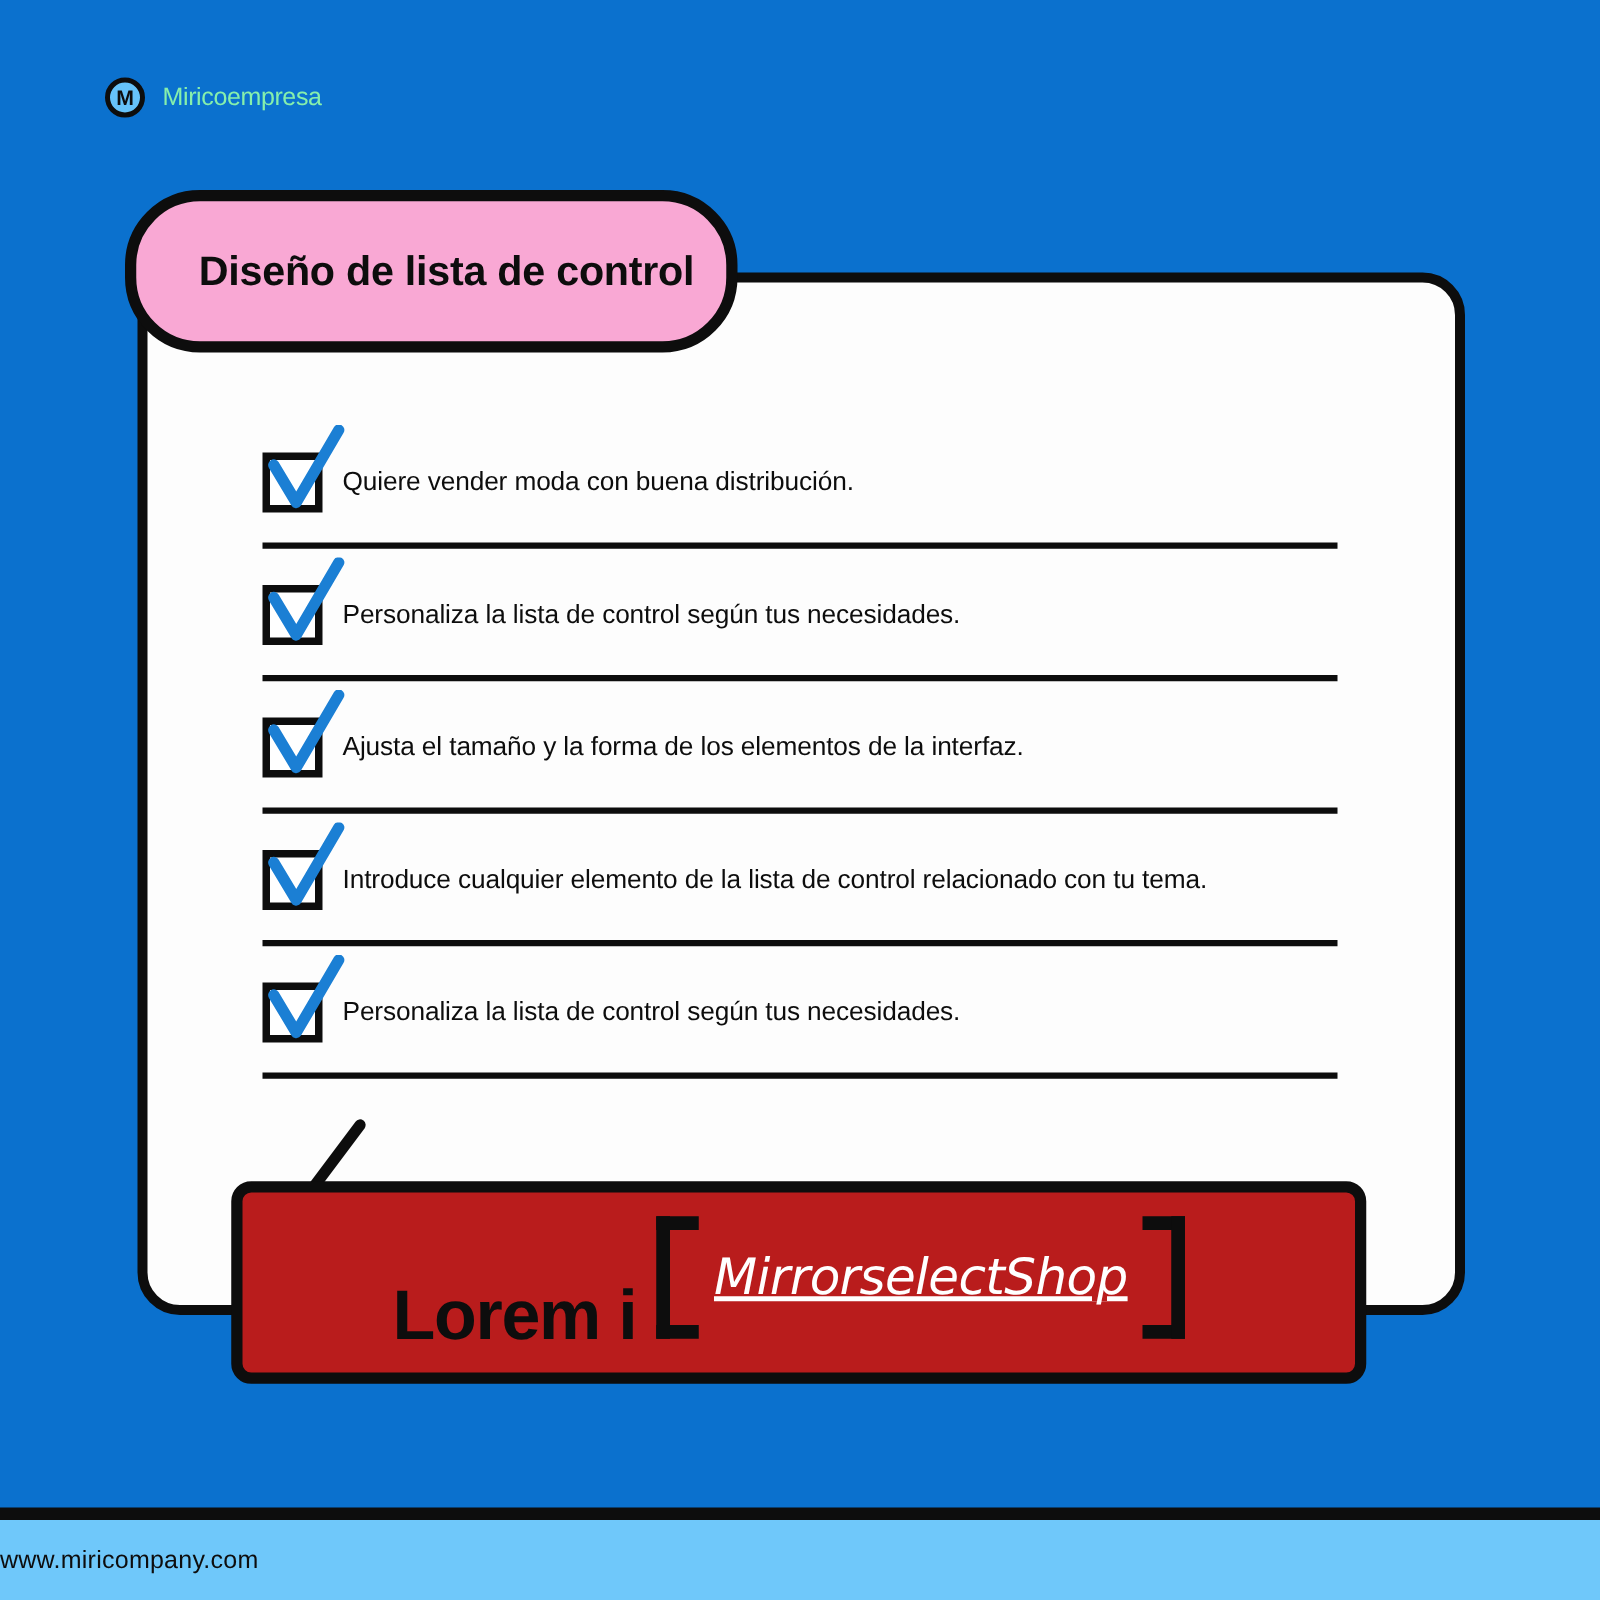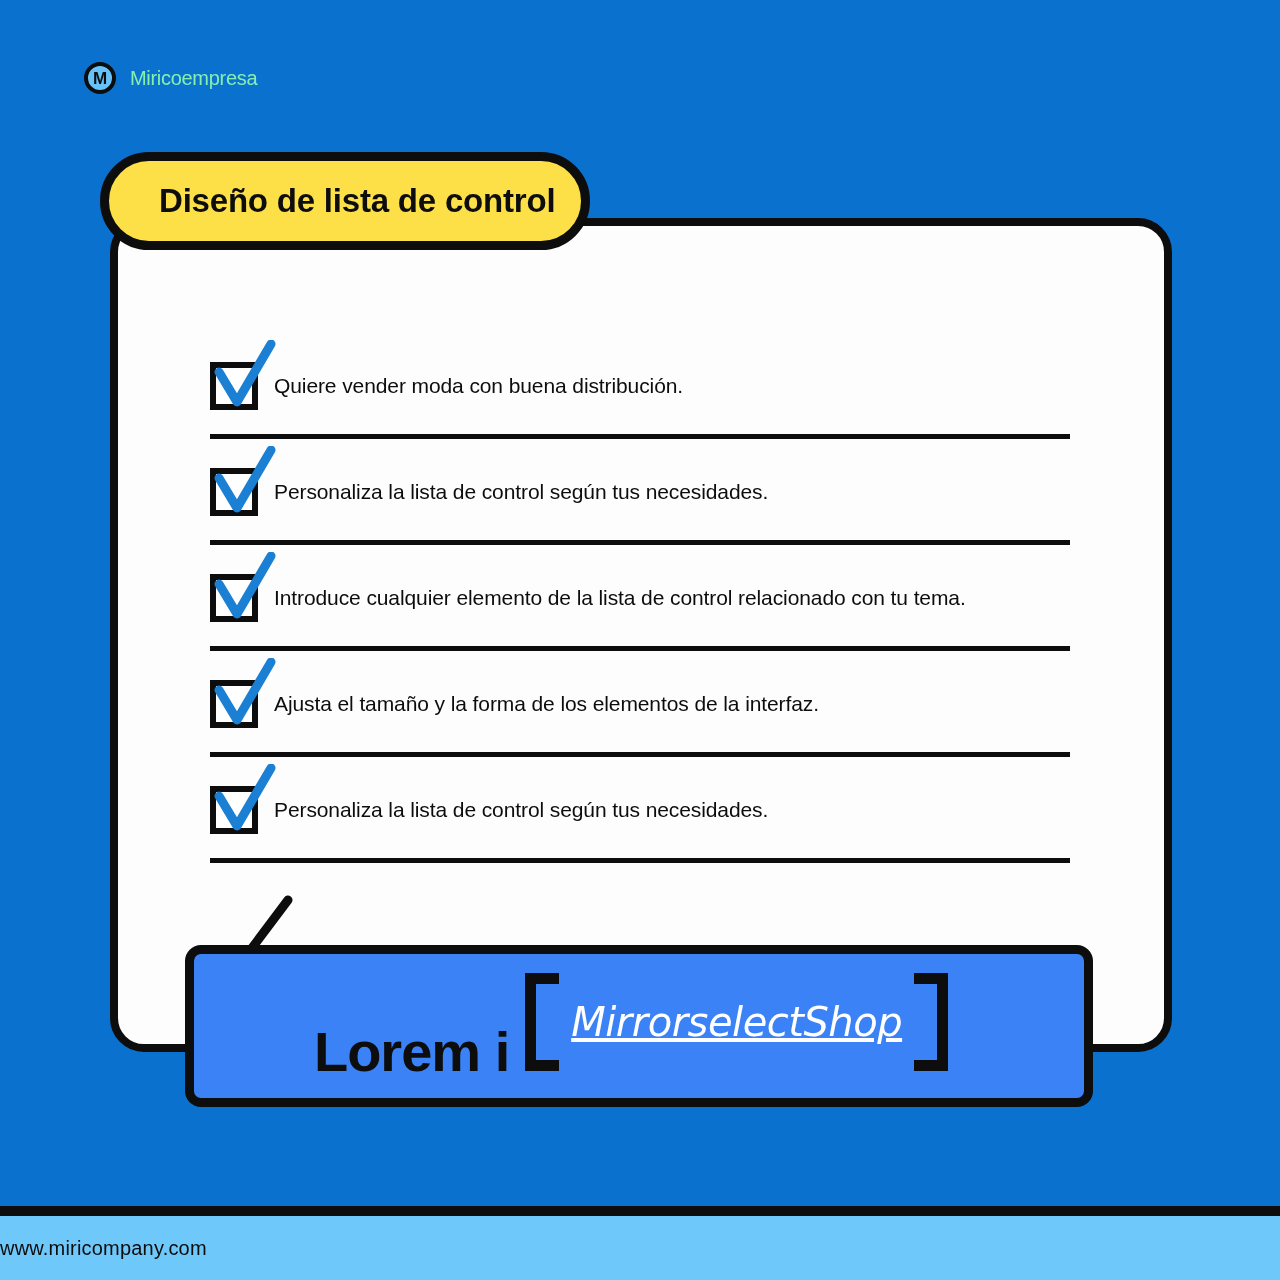--- a/index.html
+++ b/index.html
@@ -35,22 +35,22 @@
     width:1062px; height:834px;
     background:#FDFDFD;
     border:8px solid #0D0D0D;
     border-radius:34px;
     box-sizing:border-box;
   }
 
   
   .title-pill {
     position:absolute; left:100px; top:152px;
-    width:490px; height:98px;
-    background:#fde047;
+    width:490px; height:130px;
+    background:#f9a8d4;
     border:9px solid #0D0D0D;
     border-radius:60px;
     box-sizing:border-box;
     display:flex; align-items:center;
     z-index:4;
   }
   .title-pill .title-text {
     padding-left:50px;
     font-size:33px; font-weight:bold; color:#0D0D0D;
     letter-spacing:-0.2px; white-space:nowrap;
@@ -97,21 +97,21 @@
 
   
   .banner-tail {
     position:absolute; left:240px; top:890px;
     width:60px; height:70px;
     z-index:5;
   }
   .banner {
     position:absolute; left:185px; top:945px;
     width:908px; height:162px;
-    background:#3b82f6;
+    background:#b91c1c;
     border:9px solid #0D0D0D;
     border-radius:16px;
     box-sizing:border-box;
     display:flex; align-items:center; justify-content:center;
     z-index:6;
   }
   .banner-text {
     font-size:56px; font-weight:bold; color:#0D0D0D;
     letter-spacing:-1px; line-height:1;
   }
@@ -196,32 +196,32 @@
     <div class="divider"></div>
   </div>
 
   <div class="check-row">
     <div class="check-box-wrap">
       <div class="check-box"></div>
       <svg class="check-mark" viewBox="0 0 72 74">
         <path d="M12 32 L30 62 L64 4" fill="none" stroke="#1B7FD4" stroke-width="9" stroke-linecap="round" stroke-linejoin="round"></path>
       </svg>
     </div>
+    <div class="check-label">Ajusta el tamaño y la forma de los elementos de la interfaz.</div>
+    <div class="divider"></div>
+  </div>
+
+  <div class="check-row">
+    <div class="check-box-wrap">
+      <div class="check-box"></div>
+      <svg class="check-mark" viewBox="0 0 72 74">
+        <path d="M12 32 L30 62 L64 4" fill="none" stroke="#1B7FD4" stroke-width="9" stroke-linecap="round" stroke-linejoin="round"></path>
+      </svg>
+    </div>
     <div class="check-label">Introduce cualquier elemento de la lista de control relacionado con tu tema.</div>
-    <div class="divider"></div>
-  </div>
-
-  <div class="check-row">
-    <div class="check-box-wrap">
-      <div class="check-box"></div>
-      <svg class="check-mark" viewBox="0 0 72 74">
-        <path d="M12 32 L30 62 L64 4" fill="none" stroke="#1B7FD4" stroke-width="9" stroke-linecap="round" stroke-linejoin="round"></path>
-      </svg>
-    </div>
-    <div class="check-label">Ajusta el tamaño y la forma de los elementos de la interfaz.</div>
     <div class="divider"></div>
   </div>
 
   <div class="check-row">
     <div class="check-box-wrap">
       <div class="check-box"></div>
       <svg class="check-mark" viewBox="0 0 72 74">
         <path d="M12 32 L30 62 L64 4" fill="none" stroke="#1B7FD4" stroke-width="9" stroke-linecap="round" stroke-linejoin="round"></path>
       </svg>
     </div>

